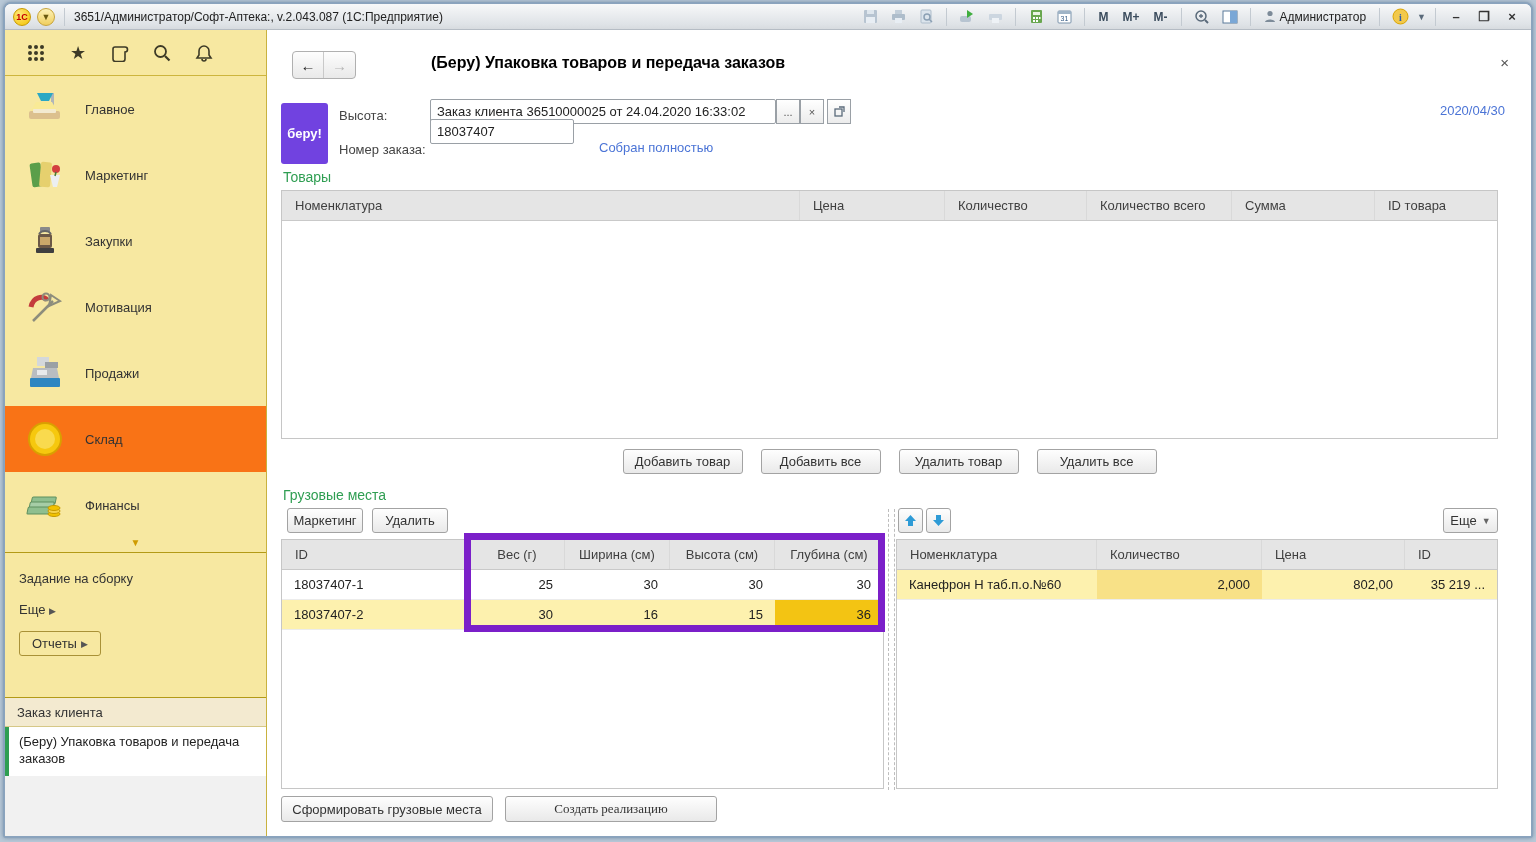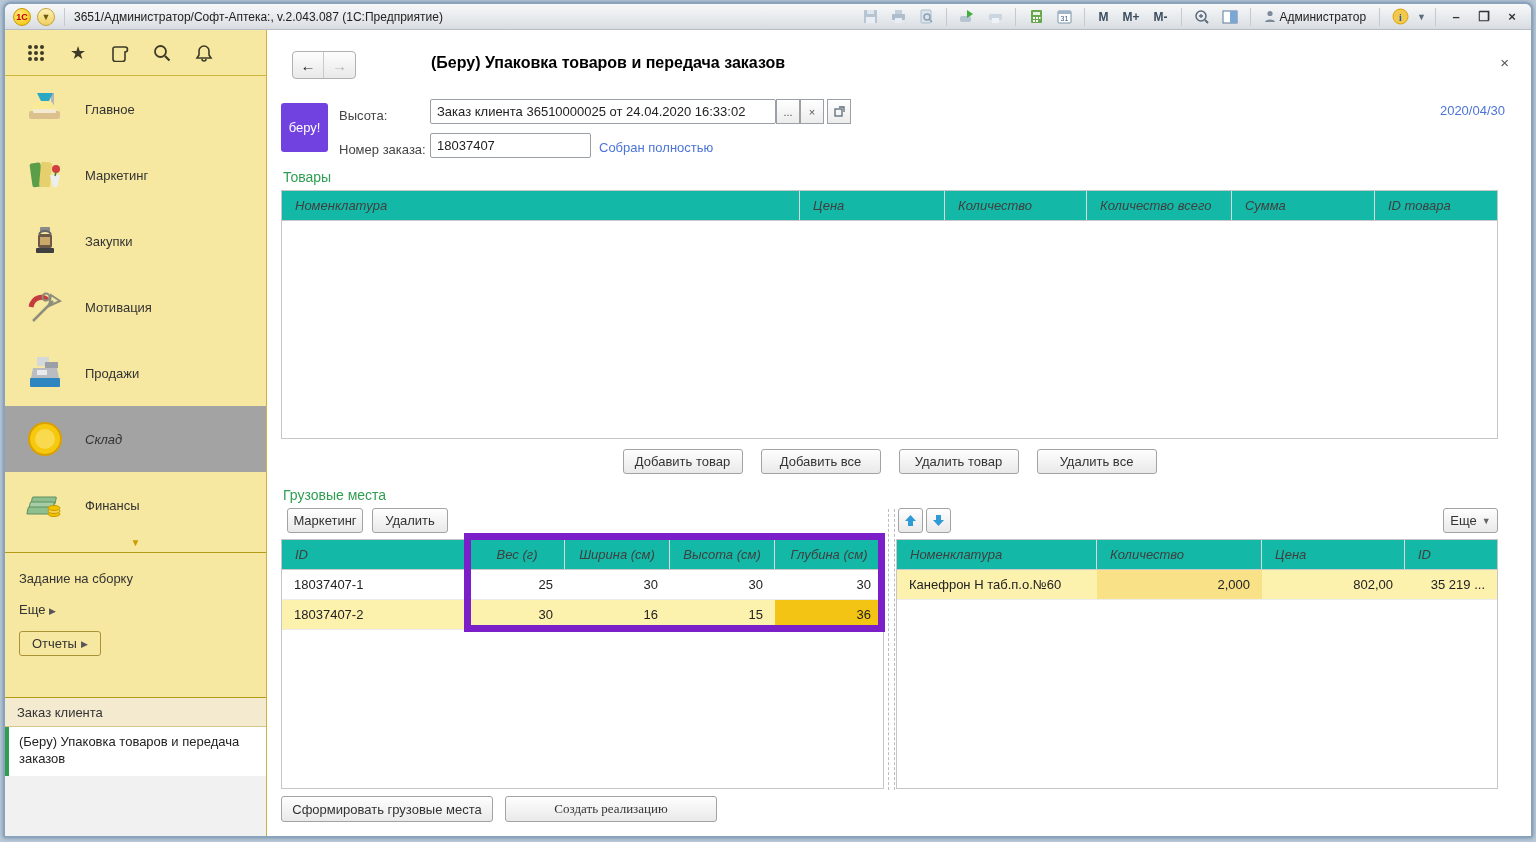--- a/index.html
+++ b/index.html
@@ -22,21 +22,21 @@
   
   .app { flex:1; display:flex; min-height:0; }
 
   
   .sidebar { width:262px; flex:0 0 262px; background:#f7e8a1; border-right:1px solid #c9b23f; display:flex; flex-direction:column; }
   .side-tools { height:46px; flex:0 0 46px; display:flex; align-items:center; gap:20px; padding-left:20px; border-bottom:1px solid #cdb53e; }
   .side-tools .ic { width:22px; height:22px; display:flex; align-items:center; justify-content:center; color:#3d3a26; font-size:18px; }
   .side-item { height:66px; flex:0 0 66px; display:flex; align-items:center; padding-left:18px; gap:18px; cursor:pointer; }
   .side-item .mi { width:44px; height:44px; display:flex; align-items:center; justify-content:center; }
   .side-item .lbl { font-size:13px; color:#333; }
-  .side-item.active { background:#a3a3a3;font-style:italic; }
+  .side-item.active { background:#f97316; }
   .fin-chev { height:14px; flex:0 0 14px; text-align:center; color:#cf9b00; font-size:10px; line-height:10px; }
   .side-hr { height:0; border-top:1px solid #b39a17; }
   .side-links { padding:18px 0 0 14px; }
   .side-link { font-size:13px; color:#333; margin-bottom:16px; cursor:pointer; }
   .side-more { font-size:13px; color:#333; margin-bottom:14px; cursor:pointer; }
   .side-more .arr, .side-reports .arr { font-size:9px; color:#555; }
   .side-reports { display:inline-flex; align-items:center; gap:4px; border:1px solid #a99137; border-radius:3px; padding:4px 12px; font-size:13px; cursor:pointer; }
   .side-fill { flex:1; }
   .win-panel { border-top:1px solid #b39a17; }
   .win-hdr { padding:7px 12px 6px; font-size:13px; color:#333; background:#f3ead0; border-bottom:1px solid #d6c887; }
@@ -46,29 +46,29 @@
   
   .main { flex:1; position:relative; background:#fff; }
   .navgrp { position:absolute; left:25px; top:21px; display:flex; border:1px solid #b0b0b0; border-radius:4px; overflow:hidden; background:linear-gradient(#fdfdfd,#e9e9e9); }
   .navbtn { width:31px; height:26px; display:flex; align-items:center; justify-content:center; font-size:15px; cursor:pointer; }
   .navbtn.back { color:#222; border-right:1px solid #c9c9c9; }
   .navbtn.fwd { color:#b5b5b5; }
   .form-title { position:absolute; left:164px; top:24px; font-size:16px; font-weight:600; color:#000; }
   .form-close { position:absolute; right:22px; top:24px; font-size:15px; color:#555; cursor:pointer; }
   .date-link { position:absolute; right:26px; top:73px; color:#4b74d6; font-size:13px; cursor:pointer; }
 
-  .logo-badge { position:absolute; left:14px; top:73px; width:47px; height:49px; background:#7142e0; border-radius:3px; color:#fff; font-weight:normal; font-size:13px; display:flex; align-items:center; justify-content:center; }
+  .logo-badge { position:absolute; left:14px; top:73px; width:47px; height:61px; background:#7142e0; border-radius:3px; color:#fff; font-weight:bold; font-size:13px; display:flex; align-items:center; justify-content:center; }
   .fld-label { position:absolute; font-size:13px; color:#444; }
   .inp { position:absolute; height:25px; border:1px solid #9aa0a6; border-radius:2px; font:13px "Liberation Sans",sans-serif; color:#222; padding:8px 6px; background:#fff; }
   .mini-btn { position:absolute; width:24px; height:25px; border:1px solid #9aa0a6; background:linear-gradient(#fff,#ececec); display:flex; align-items:center; justify-content:center; font-size:11px; color:#555; cursor:pointer; }
   .status-link { position:absolute; left:332px; top:110px; color:#4b74d6; font-size:13px; cursor:pointer; }
   .section-title { position:absolute; font-size:14px; color:#2f9e52; }
 
   .grid-tbl { position:absolute; border:1px solid #c6c6c6; background:#fff; }
-  .g-head { display:grid; background:#14b8a6; border-bottom:1px solid #c9c9c9;font-style:italic; }
+  .g-head { display:grid; background:#e5e5e5; border-bottom:1px solid #c9c9c9; }
   .g-head > div { padding:6px 0 6px 13px; font-size:13px; color:#3f3f3f; border-right:1px solid #d9d9d9; height:29px; display:flex; align-items:center; }
   .g-head > div:last-child { border-right:none; }
   .g-row { display:grid; height:30px; border-bottom:1px solid #ececec; }
   .g-row > div { display:flex; align-items:center; padding:0 12px; font-size:13px; color:#222; }
   .num { justify-content:flex-end; }
   .row-sel > div { background:#fdf1ae; }
   .cell-gold { background:#f3c413 !important; }
   .cell-qty { background:#f8e187 !important; }
   .c-center { justify-content:center; padding:6px 0 !important; }
 
@@ -347,21 +347,21 @@
       <input class="inp" style="left: 163px; top: 69px; width: 346px;" value="Заказ клиента 36510000025 от 24.04.2020 16:33:02">
       <div class="mini-btn" style="left:509px; top:69px;">...</div>
       <div class="mini-btn" style="left:533px; top:69px;">×</div>
       <div class="mini-btn" style="left:560px; top:69px;">
           <svg width="11" height="11" viewBox="0 0 11 11">
             <rect x="1" y="3" width="7" height="7" fill="none" stroke="#5a6a7a" stroke-width="1.3"></rect>
             <polyline points="5,1 10,1 10,6" fill="none" stroke="#5a6a7a" stroke-width="1.3"></polyline>
           </svg>
         </div>
       <div class="fld-label" style="left:72px; top:112px;">Номер заказа:</div>
-      <input class="inp" style="left: 163px; top: 103px; width: 161px;" value="18037407">
+      <input class="inp" style="left: 163px; top: 89px; width: 144px;" value="18037407">
       <div class="status-link">Собран полностью</div>
 
       <div class="section-title" style="left:16px; top:139px;">Товары</div>
       <div class="grid-tbl" style="left:14px; top:160px; width:1217px; height:249px;">
         <div class="g-head" style="grid-template-columns:518px 145px 142px 145px 143px 122px;">
           <div>Номенклатура</div>
           <div>Цена</div>
           <div>Количество</div>
           <div>Количество всего</div>
           <div>Сумма</div>

